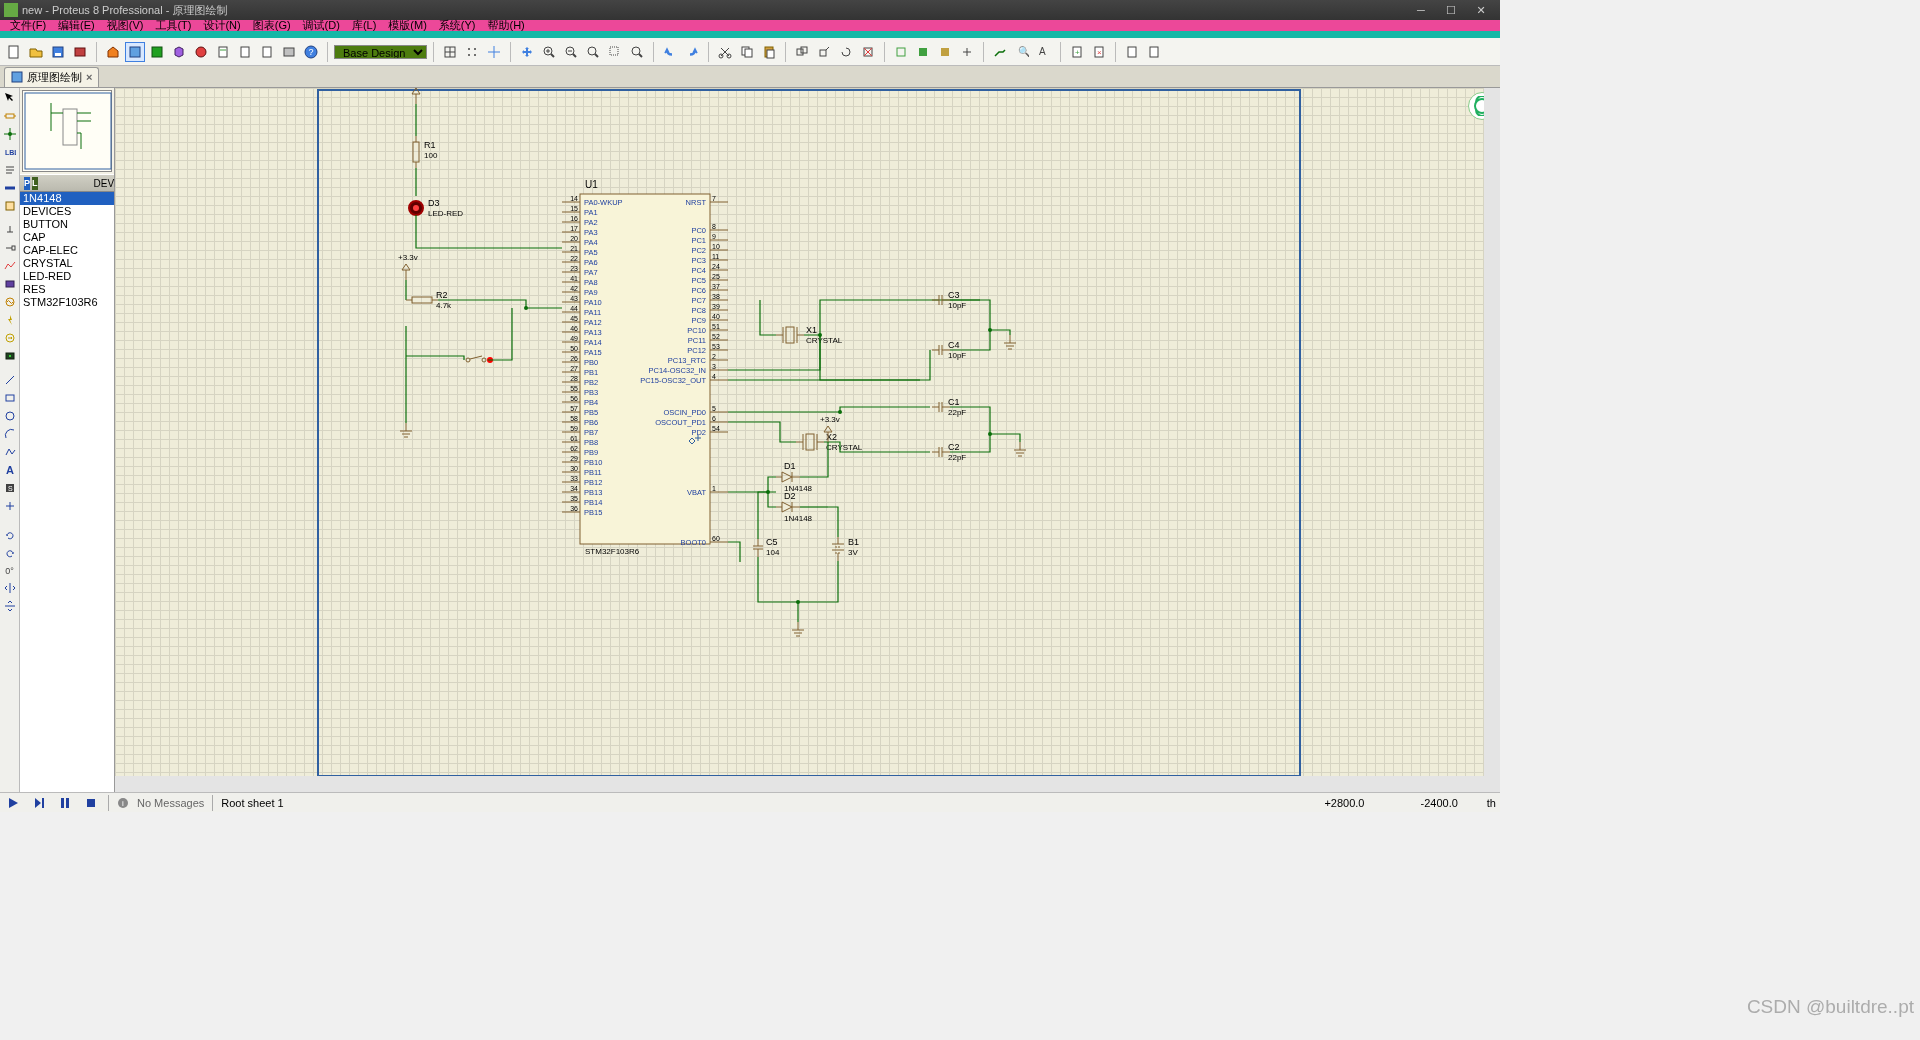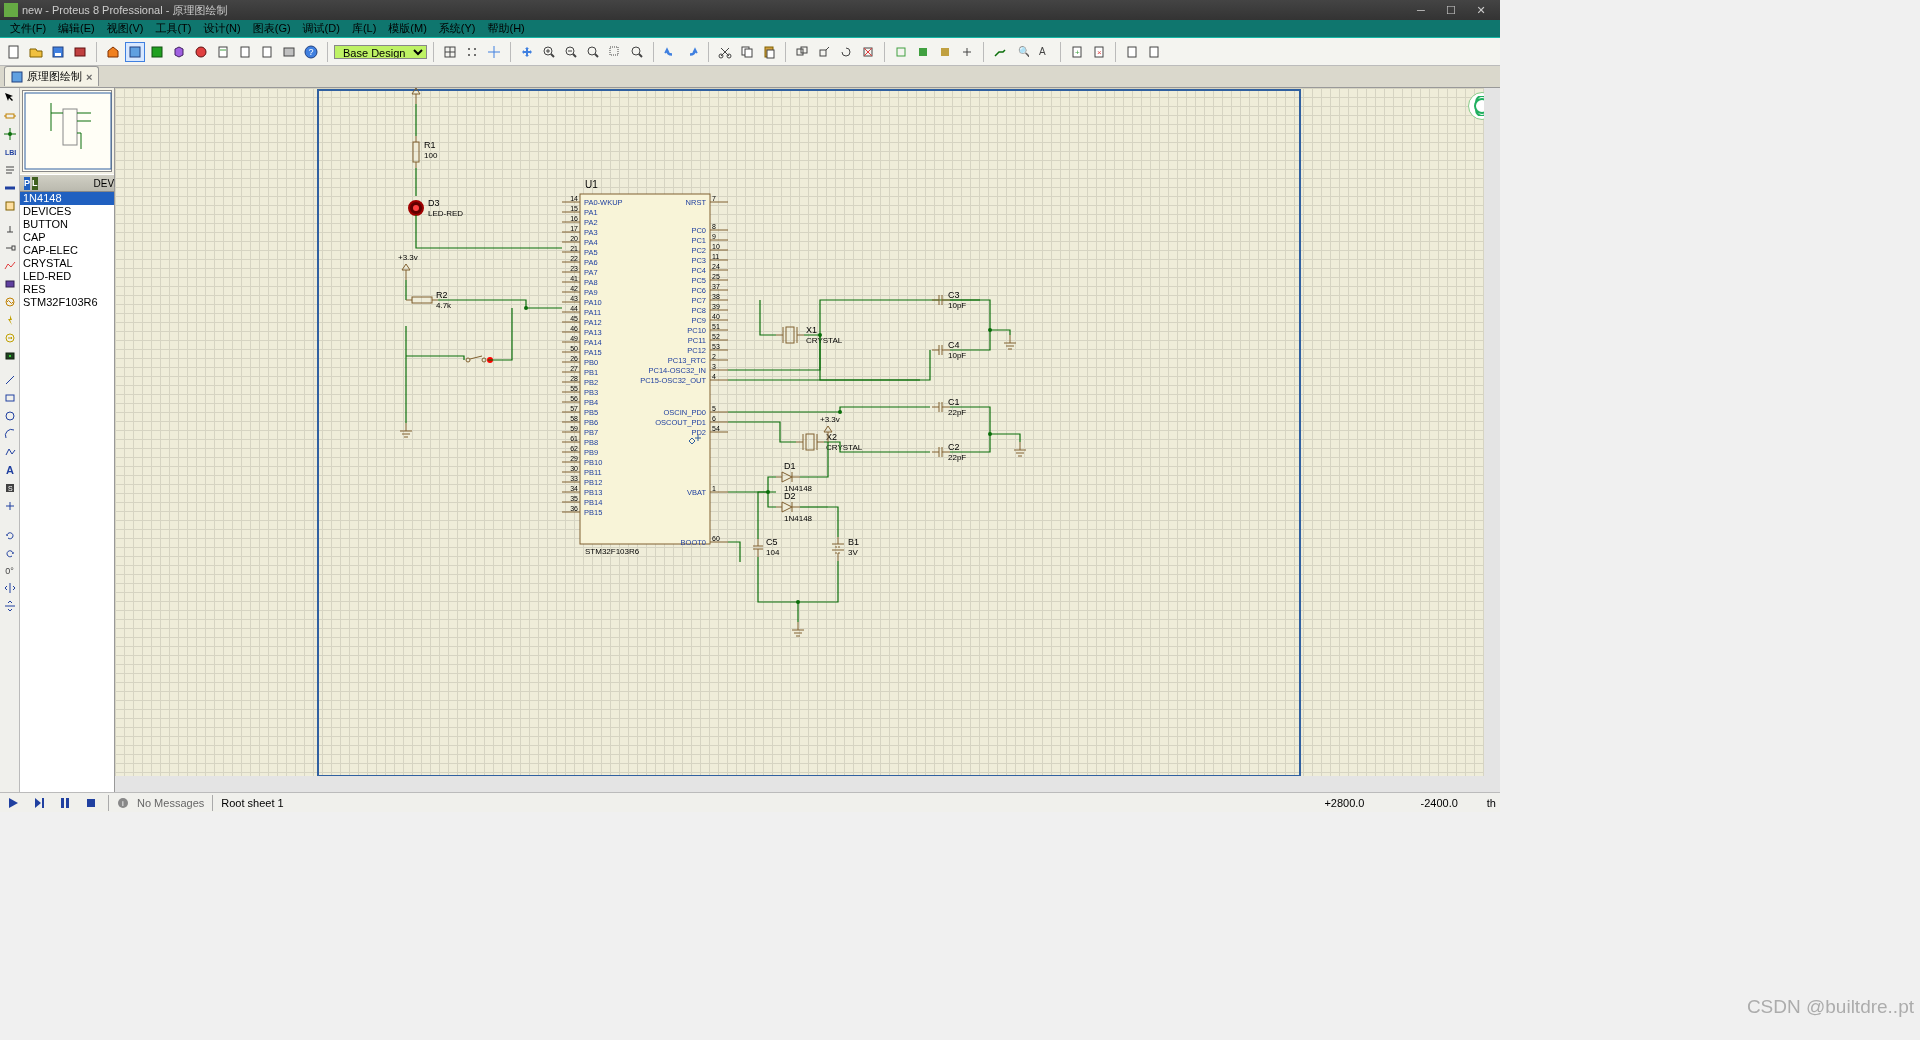--- a/index.html
+++ b/index.html
@@ -1,27 +1,27 @@
 <!DOCTYPE html>
 <html><head>
 <meta charset="utf-8">
 <style>
   * { margin: 0; padding: 0; box-sizing: border-box; font-family: "Microsoft YaHei", Tahoma, sans-serif; }
   body { width: 1500px; height: 812px; background: #f0f0f0; overflow: hidden; font-size: 11px; }
   .titlebar { height: 20px; background: linear-gradient(#444,#333); color: #ccc; display:flex; align-items:center; padding:0 4px; }
   .titlebar .icon { width:14px; height:14px; background:#6a4; margin-right:4px; }
   .titlebar .spacer { flex:1; }
   .titlebar .wbtn { width:30px; text-align:center; color:#ccc; cursor:pointer; }
-  .menubar { height:18px; background:#0f766e; border-bottom:1px solid #14b8a6; display:flex; align-items:center; padding-left:4px; }
+  .menubar { height:18px; background:#ec4899; border-bottom:7px solid #14b8a6; display:flex; align-items:center; padding-left:4px; }
   .menubar span { padding:0 6px; cursor:pointer; }
   .toolbar { height:28px; background:#f4f4f0; border-bottom:1px solid #bbb; display:flex; align-items:center; padding-left:4px; gap:2px; }
   .tbtn { width:20px; height:20px; display:flex; align-items:center; justify-content:center; border:1px solid transparent; cursor:pointer; }
   .tsep { width:1px; height:20px; background:#bbb; margin:0 4px; }
-  .design-select { height:14px; border:1px solid #888; background:#bef264; padding:0 4px; font-size:11px; }
-  .tabbar { height:22px; background:#dad8cc; border-bottom:1px solid #999; display:flex; align-items:flex-start; padding-left:4px; }
+  .design-select { height:14px; border:1px solid #888; background:#4d7c0f; padding:0 4px; font-size:11px; }
+  .tabbar { height:22px; background:#dad8cc; border-bottom:1px solid #999; display:flex; align-items:center; padding-left:4px; }
   .tab { background:#f4f2e6; border:1px solid #999; border-bottom:none; border-radius:3px 3px 0 0; padding:2px 6px; display:flex; align-items:center; gap:4px; height:20px; }
   .tab .close { color:#666; cursor:pointer; font-weight:bold; }
   .main { display:flex; height:704px; }
   .sidebar { width:20px; background:#f0f0ec; border-right:1px solid #bbb; display:flex; flex-direction:column; align-items:center; padding-top:2px; gap:2px; }
   .sidebtn { width:16px; height:16px; display:flex; align-items:center; justify-content:center; cursor:pointer; }
   .leftpanel { width:95px; background:#f4f2e6; border-right:1px solid #999; display:flex; flex-direction:column; }
   .preview { height:82px; border:1px solid #888; margin:2px; background:#fffef6; position:relative; }
   .devhdr { height:18px; background:linear-gradient(#d0cfc4,#bab9ae); border-top:1px solid #fff; border-bottom:1px solid #888; display:flex; align-items:center; padding:0 4px; font-size:10px; }
   .devhdr .bp { width:13px; height:13px; background:#2060c0; color:#fff; text-align:center; line-height:13px; font-size:9px; font-weight:bold; margin-right:2px; }
   .devlist { flex:1; background:#fff; overflow:auto; font-size:11px; }

